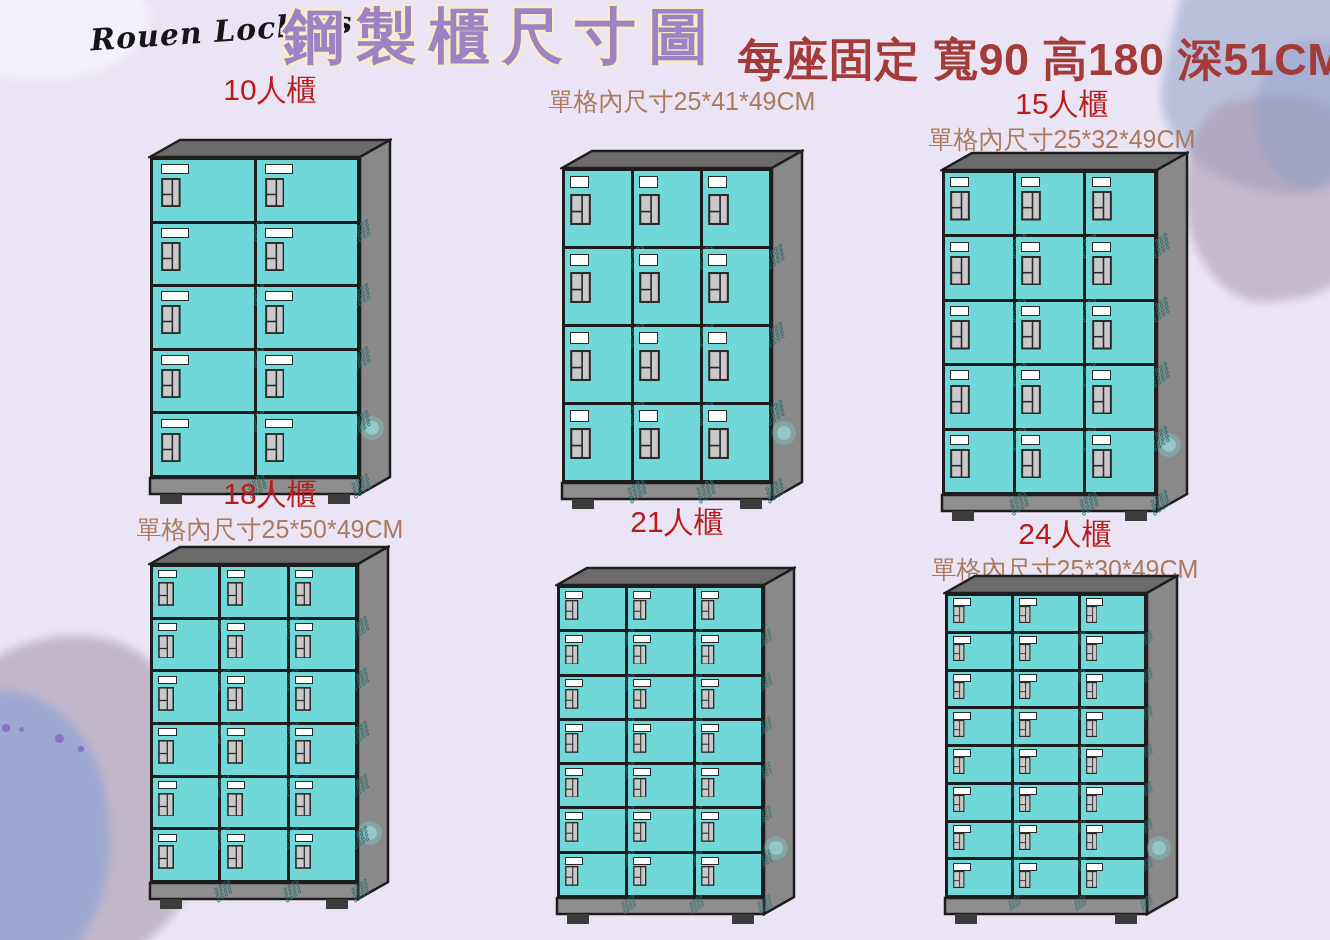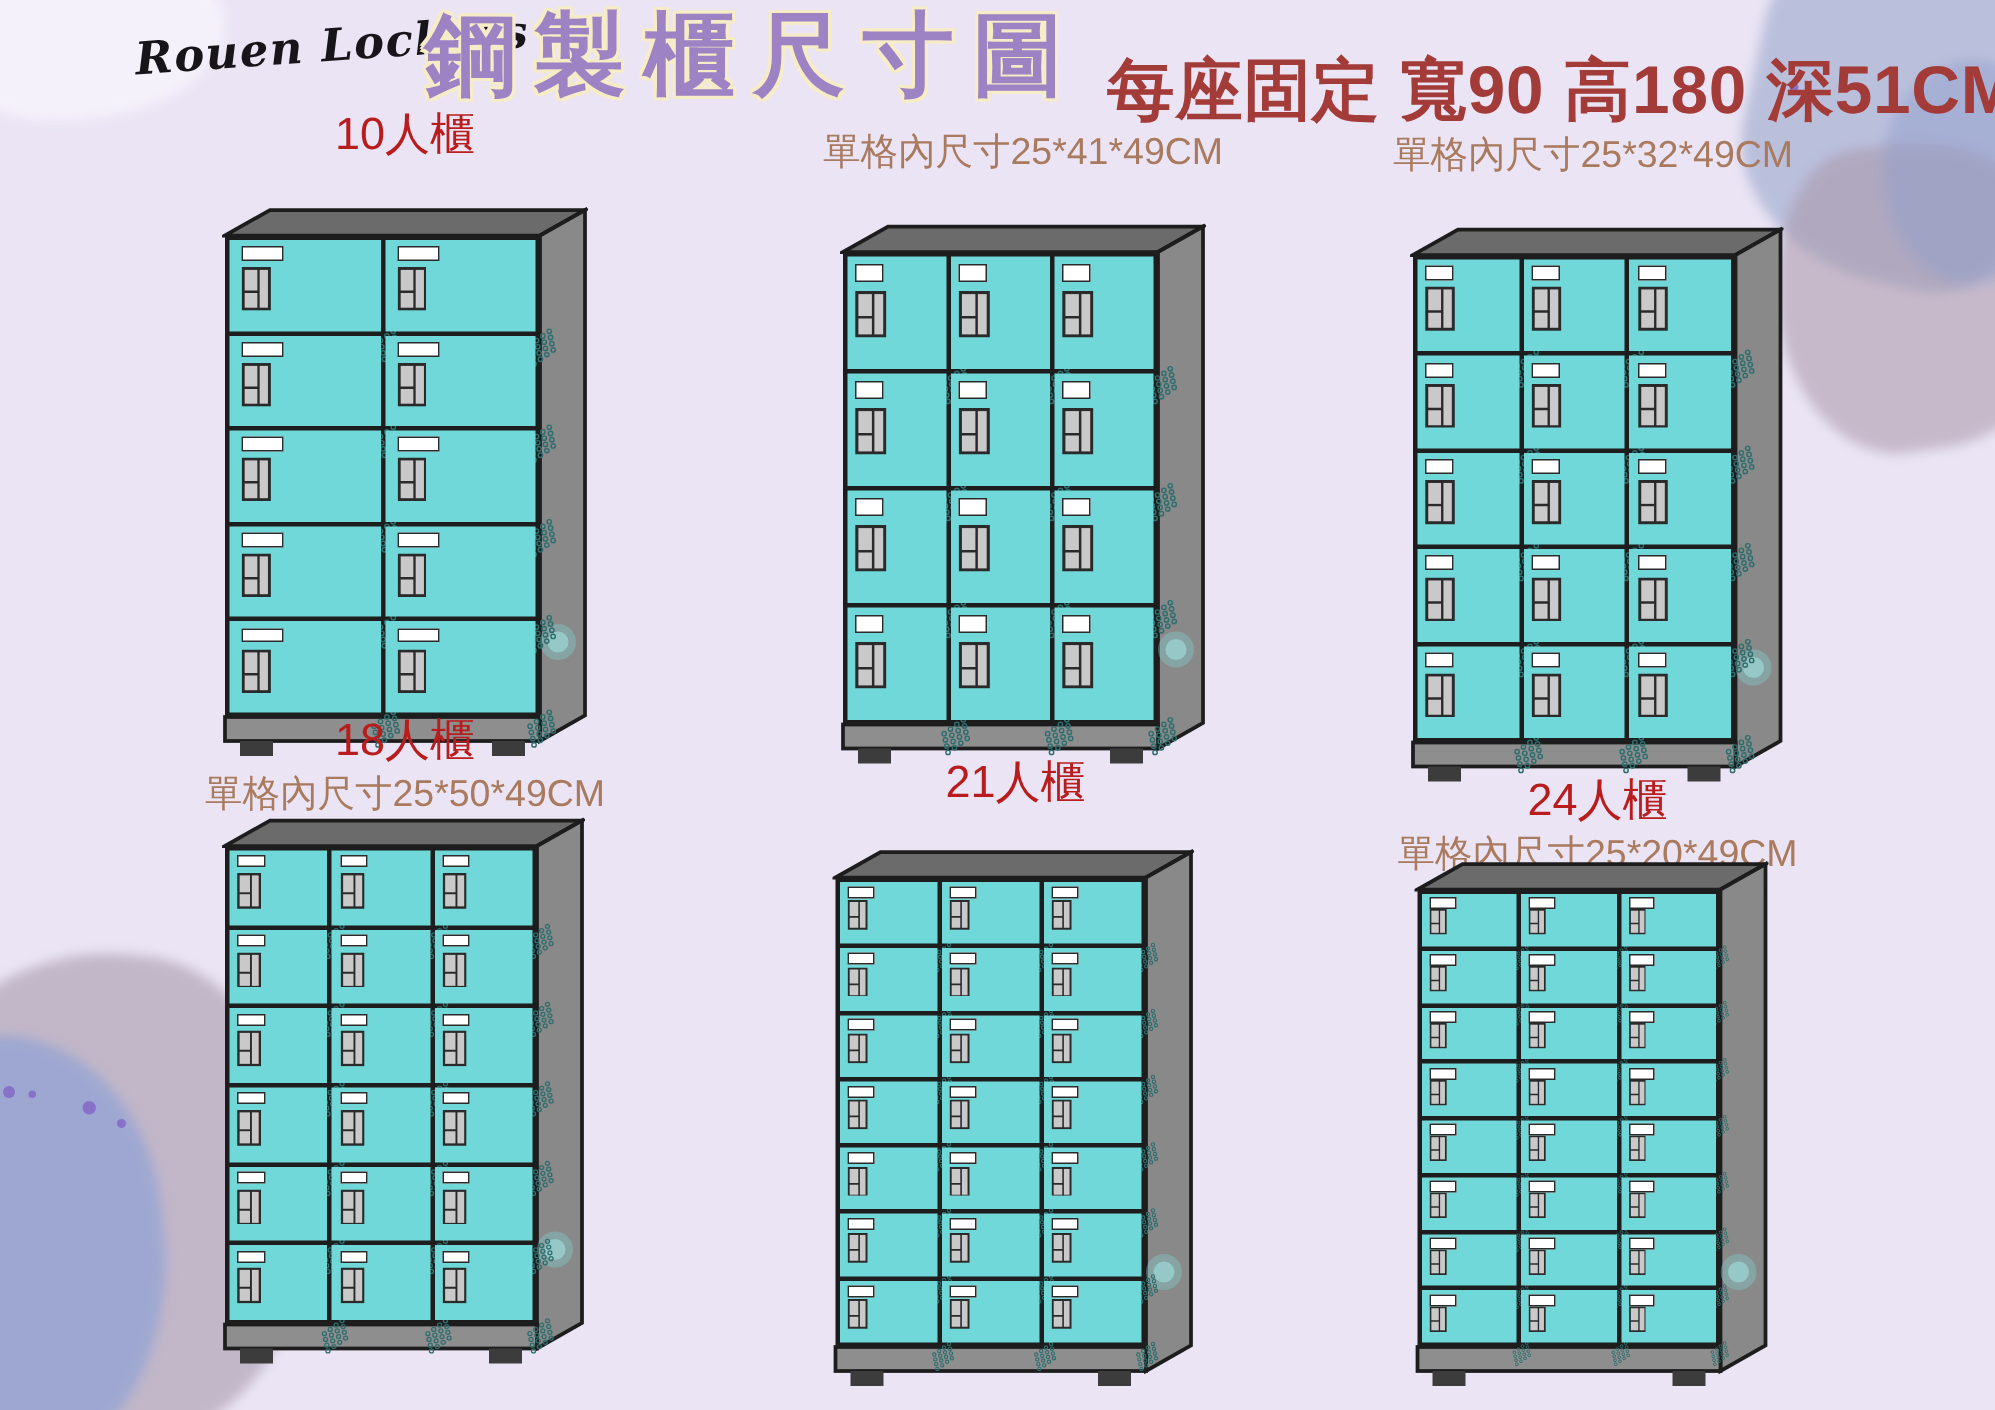--- a/index.html
+++ b/index.html
@@ -806,20 +806,21 @@
                     <circle cx="17.5" cy="12.6" r="1.5"></circle>
                     <circle cx="18.4" cy="16.9" r="1.5"></circle>
                   </g>
                 </svg>
               </div>
             </div>
           </div>
         </div>
       </div>
       <div class="unit" style="left: 912px; top: 86px; height: 441px;">
+        <div class="label">15人櫃</div>
         <div class="dims">單格內尺寸25*32*49CM</div>
         <div class="cab" style="top: 65px; width: 249px; height: 372px;">
           <svg width="249" height="372">
             <polygon points="32,2 247,2 217,19 2,19" fill="#6b6b6b" stroke="#1d1d1d" stroke-width="2.5"></polygon>
             <polygon points="217,19 247,2 247,343 217,360" fill="#898989" stroke="#1d1d1d" stroke-width="2.5"></polygon>
             <rect x="2" y="344" width="215" height="16" fill="#8e8e8e" stroke="#1d1d1d" stroke-width="2.5"></rect>
             <rect x="12" y="360" width="22" height="10" fill="#3c3c3c"></rect>
             <rect x="185" y="360" width="22" height="10" fill="#3c3c3c"></rect>
             <g>
               <circle cx="229" cy="294" r="12" fill="rgba(130,216,216,0.35)"></circle>
@@ -2590,21 +2591,21 @@
                     <circle cx="18.4" cy="16.9" r="1.5"></circle>
                   </g>
                 </svg>
               </div>
             </div>
           </div>
         </div>
       </div>
       <div class="unit" style="left: 915px; top: 516px; height: 414px;">
         <div class="label">24人櫃</div>
-        <div class="dims">單格內尺寸25*20*49CM</div>
+        <div class="dims">單格內尺寸25*30*49CM</div>
         <div class="cab" style="top: 58px; width: 236px; height: 352px;">
           <svg width="236" height="352">
             <polygon points="32,2 234,2 204,19 2,19" fill="#6b6b6b" stroke="#1d1d1d" stroke-width="2.5"></polygon>
             <polygon points="204,19 234,2 234,323 204,340" fill="#898989" stroke="#1d1d1d" stroke-width="2.5"></polygon>
             <rect x="2" y="324" width="202" height="16" fill="#8e8e8e" stroke="#1d1d1d" stroke-width="2.5"></rect>
             <rect x="12" y="340" width="22" height="10" fill="#3c3c3c"></rect>
             <rect x="172" y="340" width="22" height="10" fill="#3c3c3c"></rect>
             <g>
               <circle cx="216" cy="274" r="12" fill="rgba(130,216,216,0.35)"></circle>
               <circle cx="216" cy="274" r="7" fill="rgba(165,235,235,0.5)"></circle>

